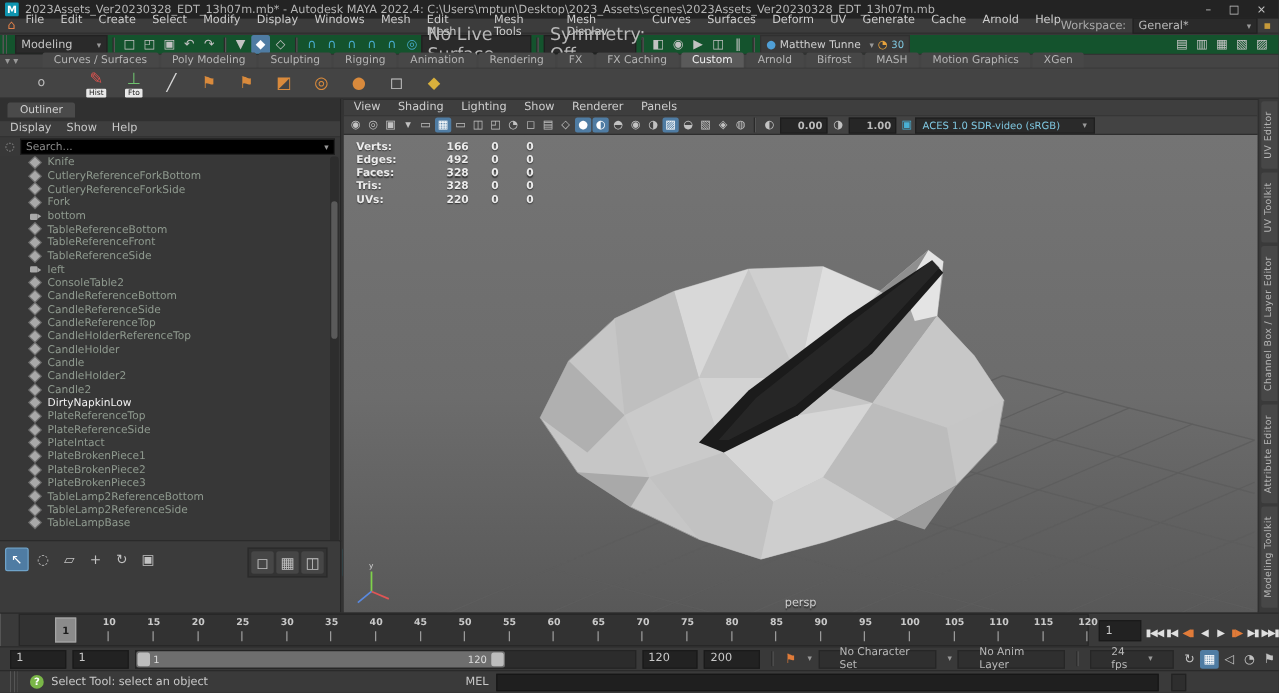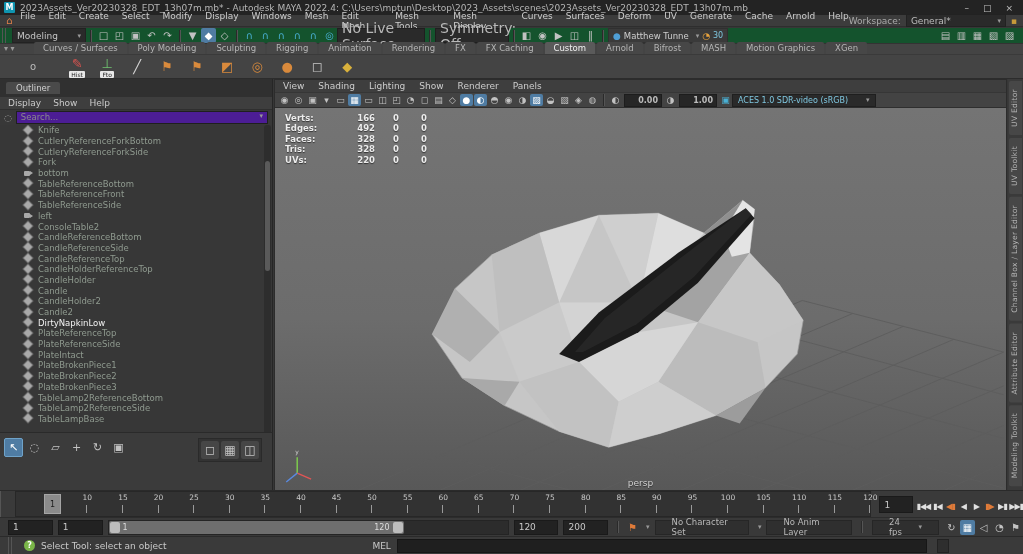--- a/index.html
+++ b/index.html
@@ -55,21 +55,21 @@
   .shelflabel:empty{display:none;}
   .shelf-o{color:#bbb;font-size:10px;margin-left:28px;}
 
   
   .outliner{left:0;top:79px;width:273px;height:353px;background:#383838;border-right:1px solid #262626;box-sizing:border-box;}
   .otabrow{height:18px;background:#303030;display:flex;align-items:center;}
   .otab{background:#4a4a4a;color:#d0d0d0;font-size:8.5px;padding:1px 10px;border-radius:2px 2px 0 0;margin-left:6px;}
   .omenus{height:12px;display:flex;gap:12px;align-items:center;padding-left:8px;font-size:9px;color:#c9c9c9;background:#3e3e3e;border-bottom:1px solid #2f2f2f;}
   .osearch{height:13px;display:flex;align-items:center;gap:4px;padding:1px 4px;background:#383838;}
   .osearch .filter-icon{color:#999;font-size:9px;}
-  .osearch .searchbox{flex:1;background:#4c1d95;border:1px solid #1f1f1f;height:11px;display:flex;align-items:flex-start;justify-content:space-between;padding:0 4px;color:#8a8a8a;font-size:8.5px;}
+  .osearch .searchbox{flex:1;background:#000000;border:1px solid #1f1f1f;height:11px;display:flex;align-items:center;justify-content:space-between;padding:0 4px;color:#8a8a8a;font-size:8.5px;}
   .olist{position:relative;height:310px;overflow:hidden;background:#373737;}
   .orow{height:10.7px;display:flex;align-items:center;padding-left:24px;gap:5px;}
   .orow .olabel{font-size:8.5px;color:#8f9a8f;white-space:nowrap;}
   .orow.sel .olabel{color:#f2f2f2;}
   .oicon{width:9px;height:9px;position:relative;flex:0 0 auto;}
   .oicon.mesh::before{content:"";position:absolute;left:1px;top:1px;width:6px;height:6px;background:#a9a9a9;transform:rotate(45deg);box-shadow:0 0 0 1px #6e6e6e;}
   .oicon.camera::before{content:"";position:absolute;left:0;top:2px;width:6px;height:5px;background:#a9a9a9;border-radius:1px;}
   .oicon.camera::after{content:"";position:absolute;left:6px;top:2.5px;border-left:3px solid #a9a9a9;border-top:2px solid transparent;border-bottom:2px solid transparent;}
   .vscroll{position:absolute;right:1px;top:0;width:7px;height:310px;background:#2d2d2d;border-radius:3px;}
   .vscroll .thumb{position:absolute;left:1px;top:36px;width:5px;height:110px;background:#5a5a5a;border-radius:3px;}
@@ -99,21 +99,21 @@
   .hudrow{display:grid;grid-template-columns:58px 32px 24px 28px;line-height:10.4px;}
   .hudrow span:nth-child(n+2){text-align:right;}
   .persp-label{position:absolute;left:50%;bottom:3px;transform:translateX(-50%);font-size:9px;color:#d0d0d0;text-shadow:0 1px 1px rgba(0,0,0,.5);}
 
   
   .rightstrip{left:1008px;top:79px;width:15px;height:411px;background:#3a3a3a;display:flex;flex-direction:column;gap:3px;padding-top:2px;box-sizing:border-box;}
   .vtab{writing-mode:vertical-rl;transform:rotate(180deg);background:#474747;color:#b5b5b5;font-size:7.5px;padding:8px 1px;border-radius:0 2px 2px 0;align-self:center;width:11px;text-align:center;letter-spacing:.3px;}
 
   
   .timeslider{left:0;top:490px;width:1023px;height:27px;background:#3a3a3a;display:flex;align-items:stretch;border-top:1px solid #2a2a2a;box-sizing:border-box;}
-  .tl-track{position:relative;width:856px;margin-left:8px;background:#323232;border:1px solid #272727;}
+  .tl-track{position:relative;width:856px;margin-left:8px;background:#323232;border:1px solid #272727;font-weight:bold;}
   .ticks{display:flex;height:100%;}
   .tick{position:relative;width:35.6px;flex:0 0 auto;}
   .tick .tlabel{position:absolute;right:0;top:1px;transform:translateX(50%);font-size:7.5px;color:#c9c9c9;}
   .tick .tmark{position:absolute;right:0;bottom:3px;width:1px;height:8px;background:#9a9a9a;}
   .cur-frame{position:absolute;left:28px;top:2px;bottom:2px;width:15px;background:#8b8b8b;color:#1c1c1c;font-size:8px;display:flex;align-items:center;justify-content:center;border:1px solid #a5a5a5;}
   .framefld{width:44px;height:15px;background:#222;border:1px solid #1a1a1a;color:#c9c9c9;font-size:9px;display:flex;align-items:center;padding:0 4px;margin:5px 4px 0 8px;}
   .playbtns{display:flex;gap:1px;align-items:center;margin-top:4px;}
   .pbtn{min-width:12px;height:16px;display:flex;align-items:center;justify-content:center;font-size:8px;color:#e0e0e0;letter-spacing:-1px;}
   .pbtn.orange{color:#e07b39;}
 

